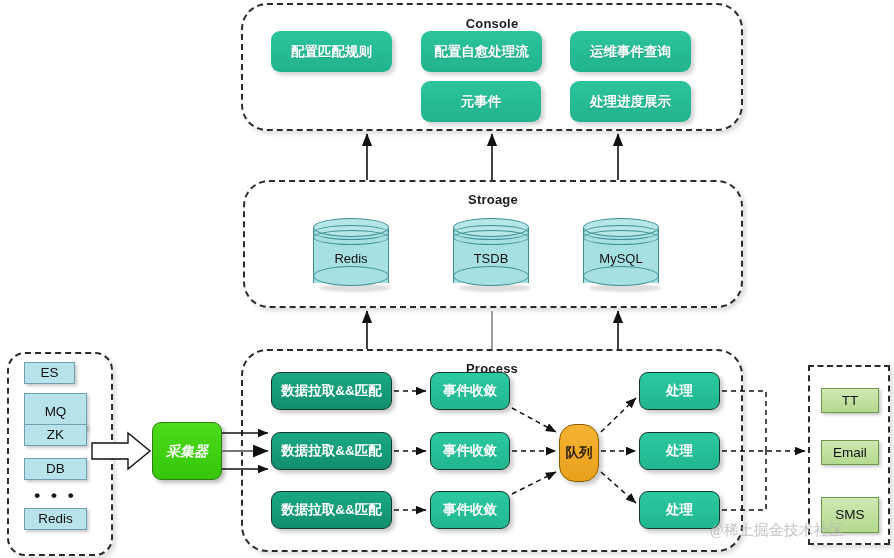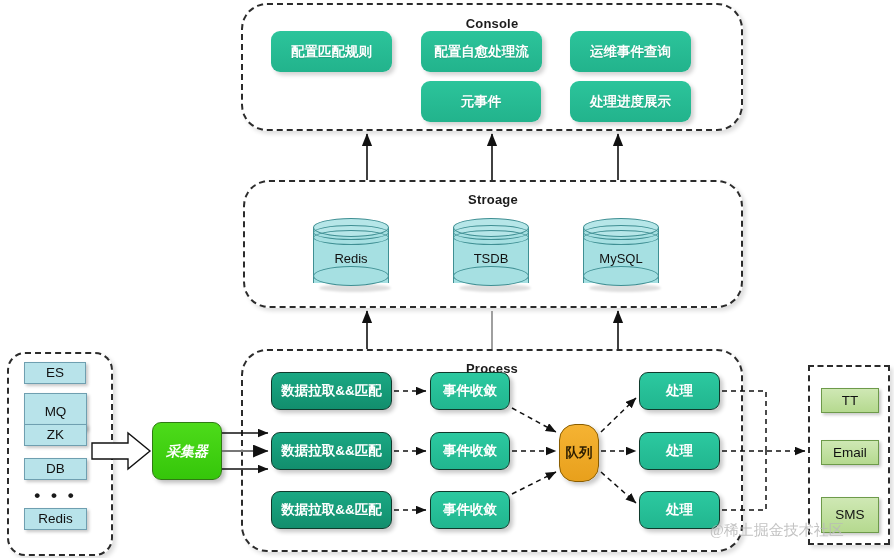--- a/index.html
+++ b/index.html
@@ -238,21 +238,21 @@
   <div class="node pbox-teal" style="left:430px;top:491px;width:80px;height:38px;">事件收敛</div>
 
   <div class="node pbox-orange" style="left:559px;top:424px;width:40px;height:58px;">队列</div>
 
   <div class="node pbox-teal" style="left:639px;top:372px;width:81px;height:38px;">处理</div>
   <div class="node pbox-teal" style="left:639px;top:432px;width:81px;height:38px;">处理</div>
   <div class="node pbox-teal" style="left:639px;top:491px;width:81px;height:38px;">处理</div>
 
   <div class="group" style="left:7px;top:352px;width:106px;height:204px;border-radius:18px;"></div>
 
-  <div class="node sbox" style="left:24px;top:362px;width:62px;height:22px;">ES</div>
+  <div class="node sbox" style="left:24px;top:362px;width:51px;height:22px;">ES</div>
   <div class="node sbox" style="left:24px;top:393px;width:63px;height:37px;">MQ</div>
   <div class="node sbox" style="left:24px;top:424px;width:63px;height:22px;">ZK</div>
   <div class="node sbox" style="left:24px;top:458px;width:63px;height:22px;">DB</div>
   <div class="dots" style="left:24px;top:486px;width:63px;height:16px;">• • •</div>
   <div class="node sbox" style="left:24px;top:508px;width:63px;height:22px;">Redis</div>
 
   <div class="node collector" style="left:152px;top:422px;width:70px;height:58px;font-style:italic;">采集器</div>
 
   <div class="group-sq" style="left:808px;top:365px;width:82px;height:180px;"></div>
   <div class="node obox" style="left:821px;top:388px;width:58px;height:25px;">TT</div>

